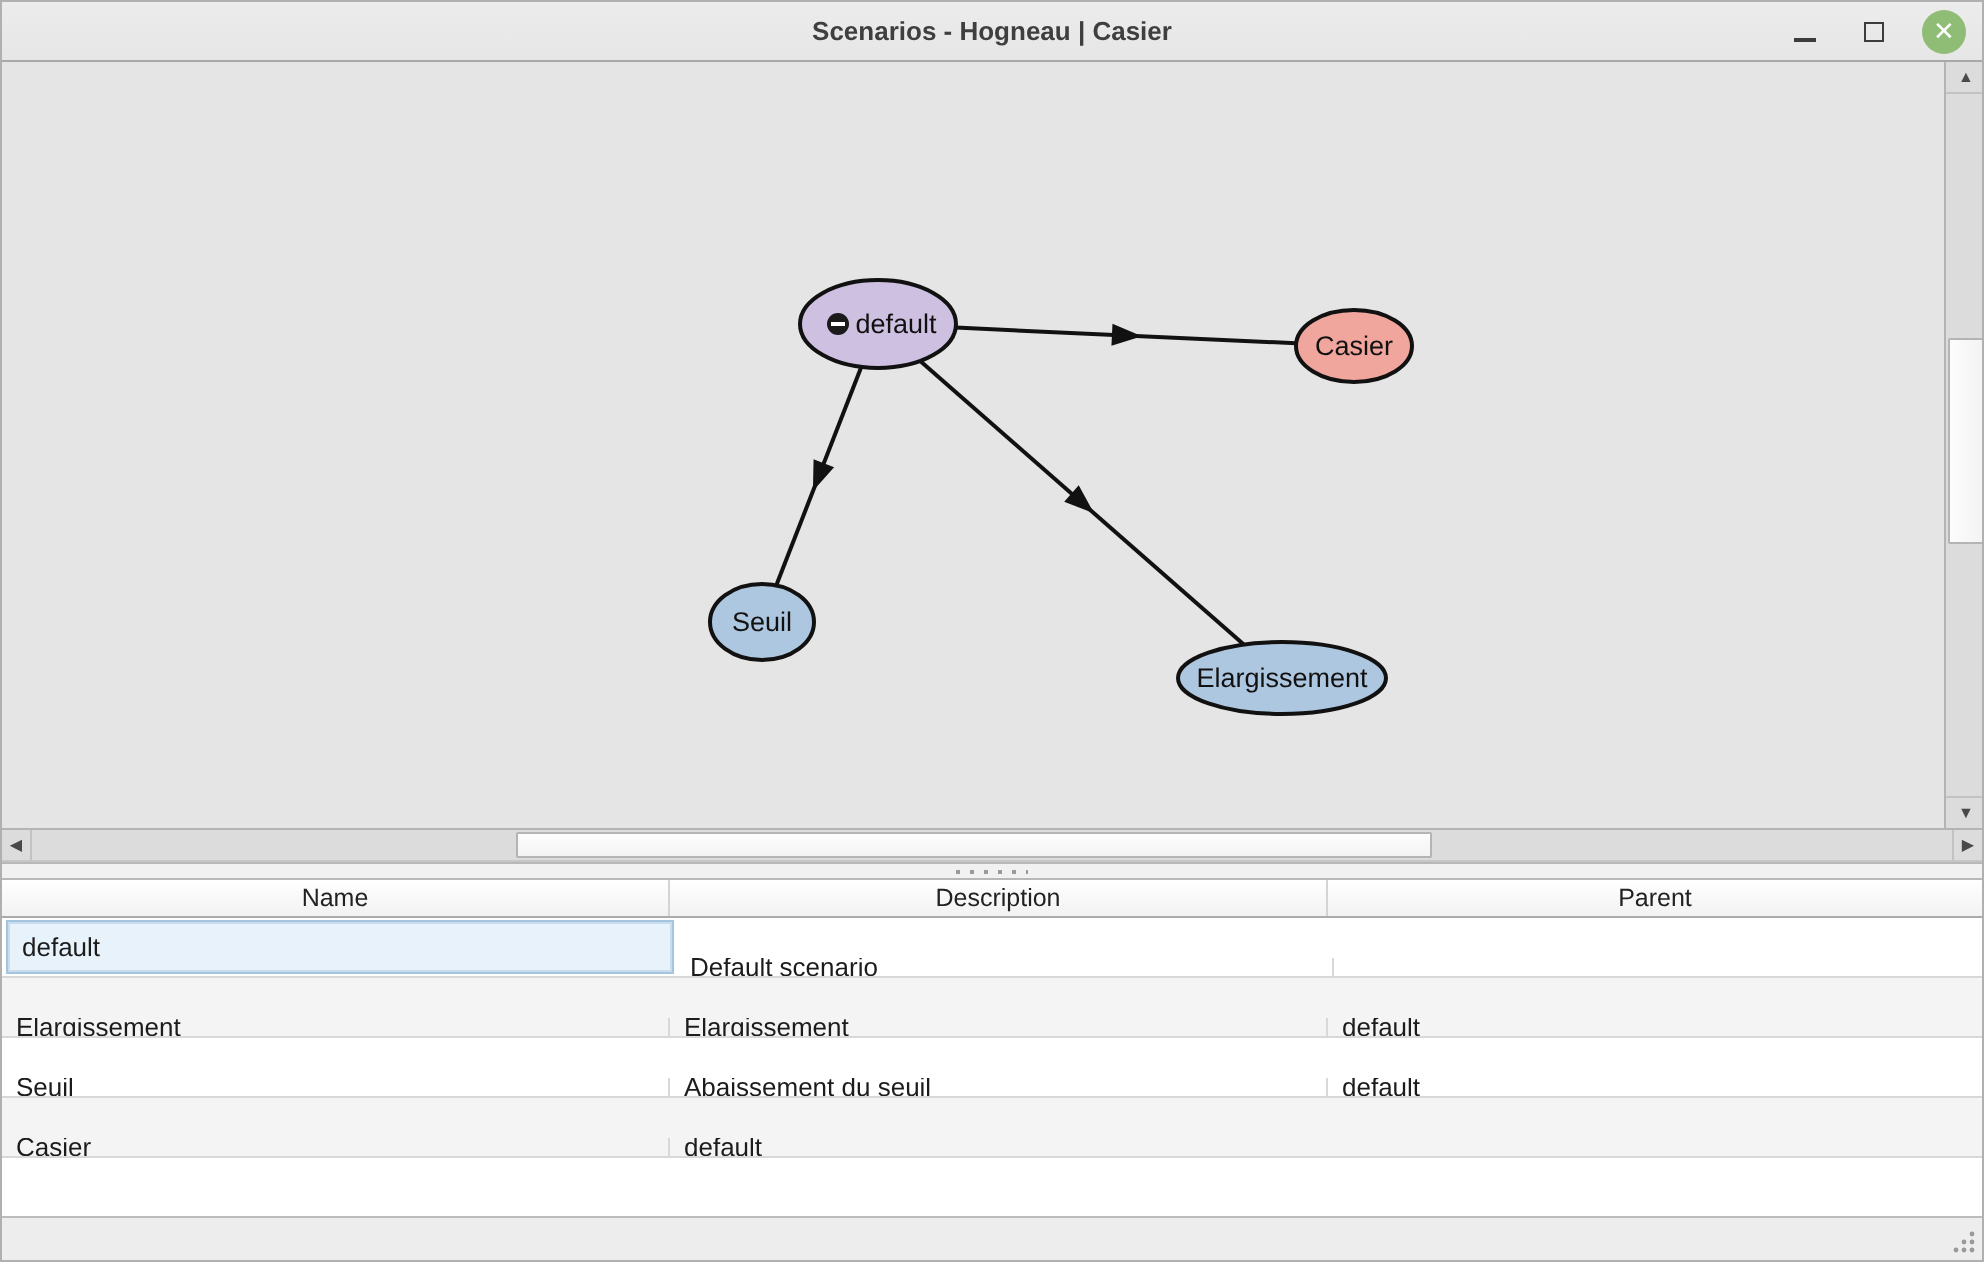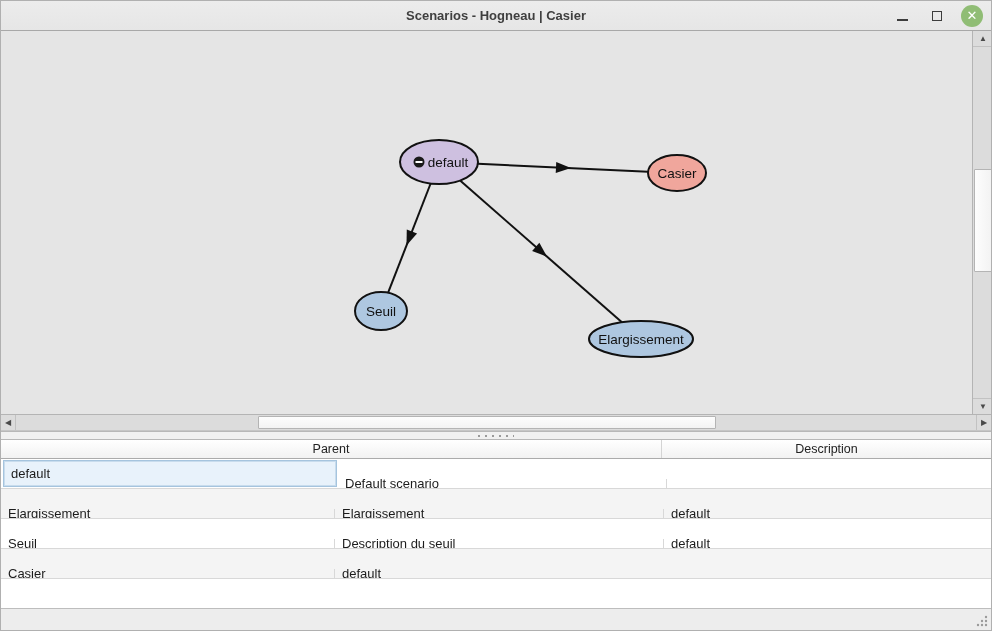--- a/index.html
+++ b/index.html
@@ -162,37 +162,38 @@
         <span>▶</span>
       </div>
   </div>
 
   <div class="splitter">
     <span class="splitter-dots"></span>
   </div>
 
   <div class="table-area">
     <div class="thead">
+      <div class="th col-0">Name</div>
+      <div class="th col-1">Description</div>
       <div class="th col-2">Parent</div>
-      <div class="th col-1">Description</div>
     </div>
     <div id="table-body">
         <div class="trow">
           <div class="td col-0 selected">default</div>
           <div class="td col-1">Default scenario</div>
           <div class="td col-2"></div>
         </div>
         <div class="trow alt">
           <div class="td col-0">Elargissement</div>
           <div class="td col-1">Elargissement</div>
           <div class="td col-2">default</div>
         </div>
         <div class="trow">
           <div class="td col-0">Seuil</div>
-          <div class="td col-1">Description du seuil</div>
+          <div class="td col-1">Abaissement du seuil</div>
           <div class="td col-2">default</div>
         </div>
         <div class="trow alt">
           <div class="td col-0">Casier</div>
           <div class="td col-2">default</div>
         </div>
       </div>
     <div class="table-empty"></div>
   </div>
 

